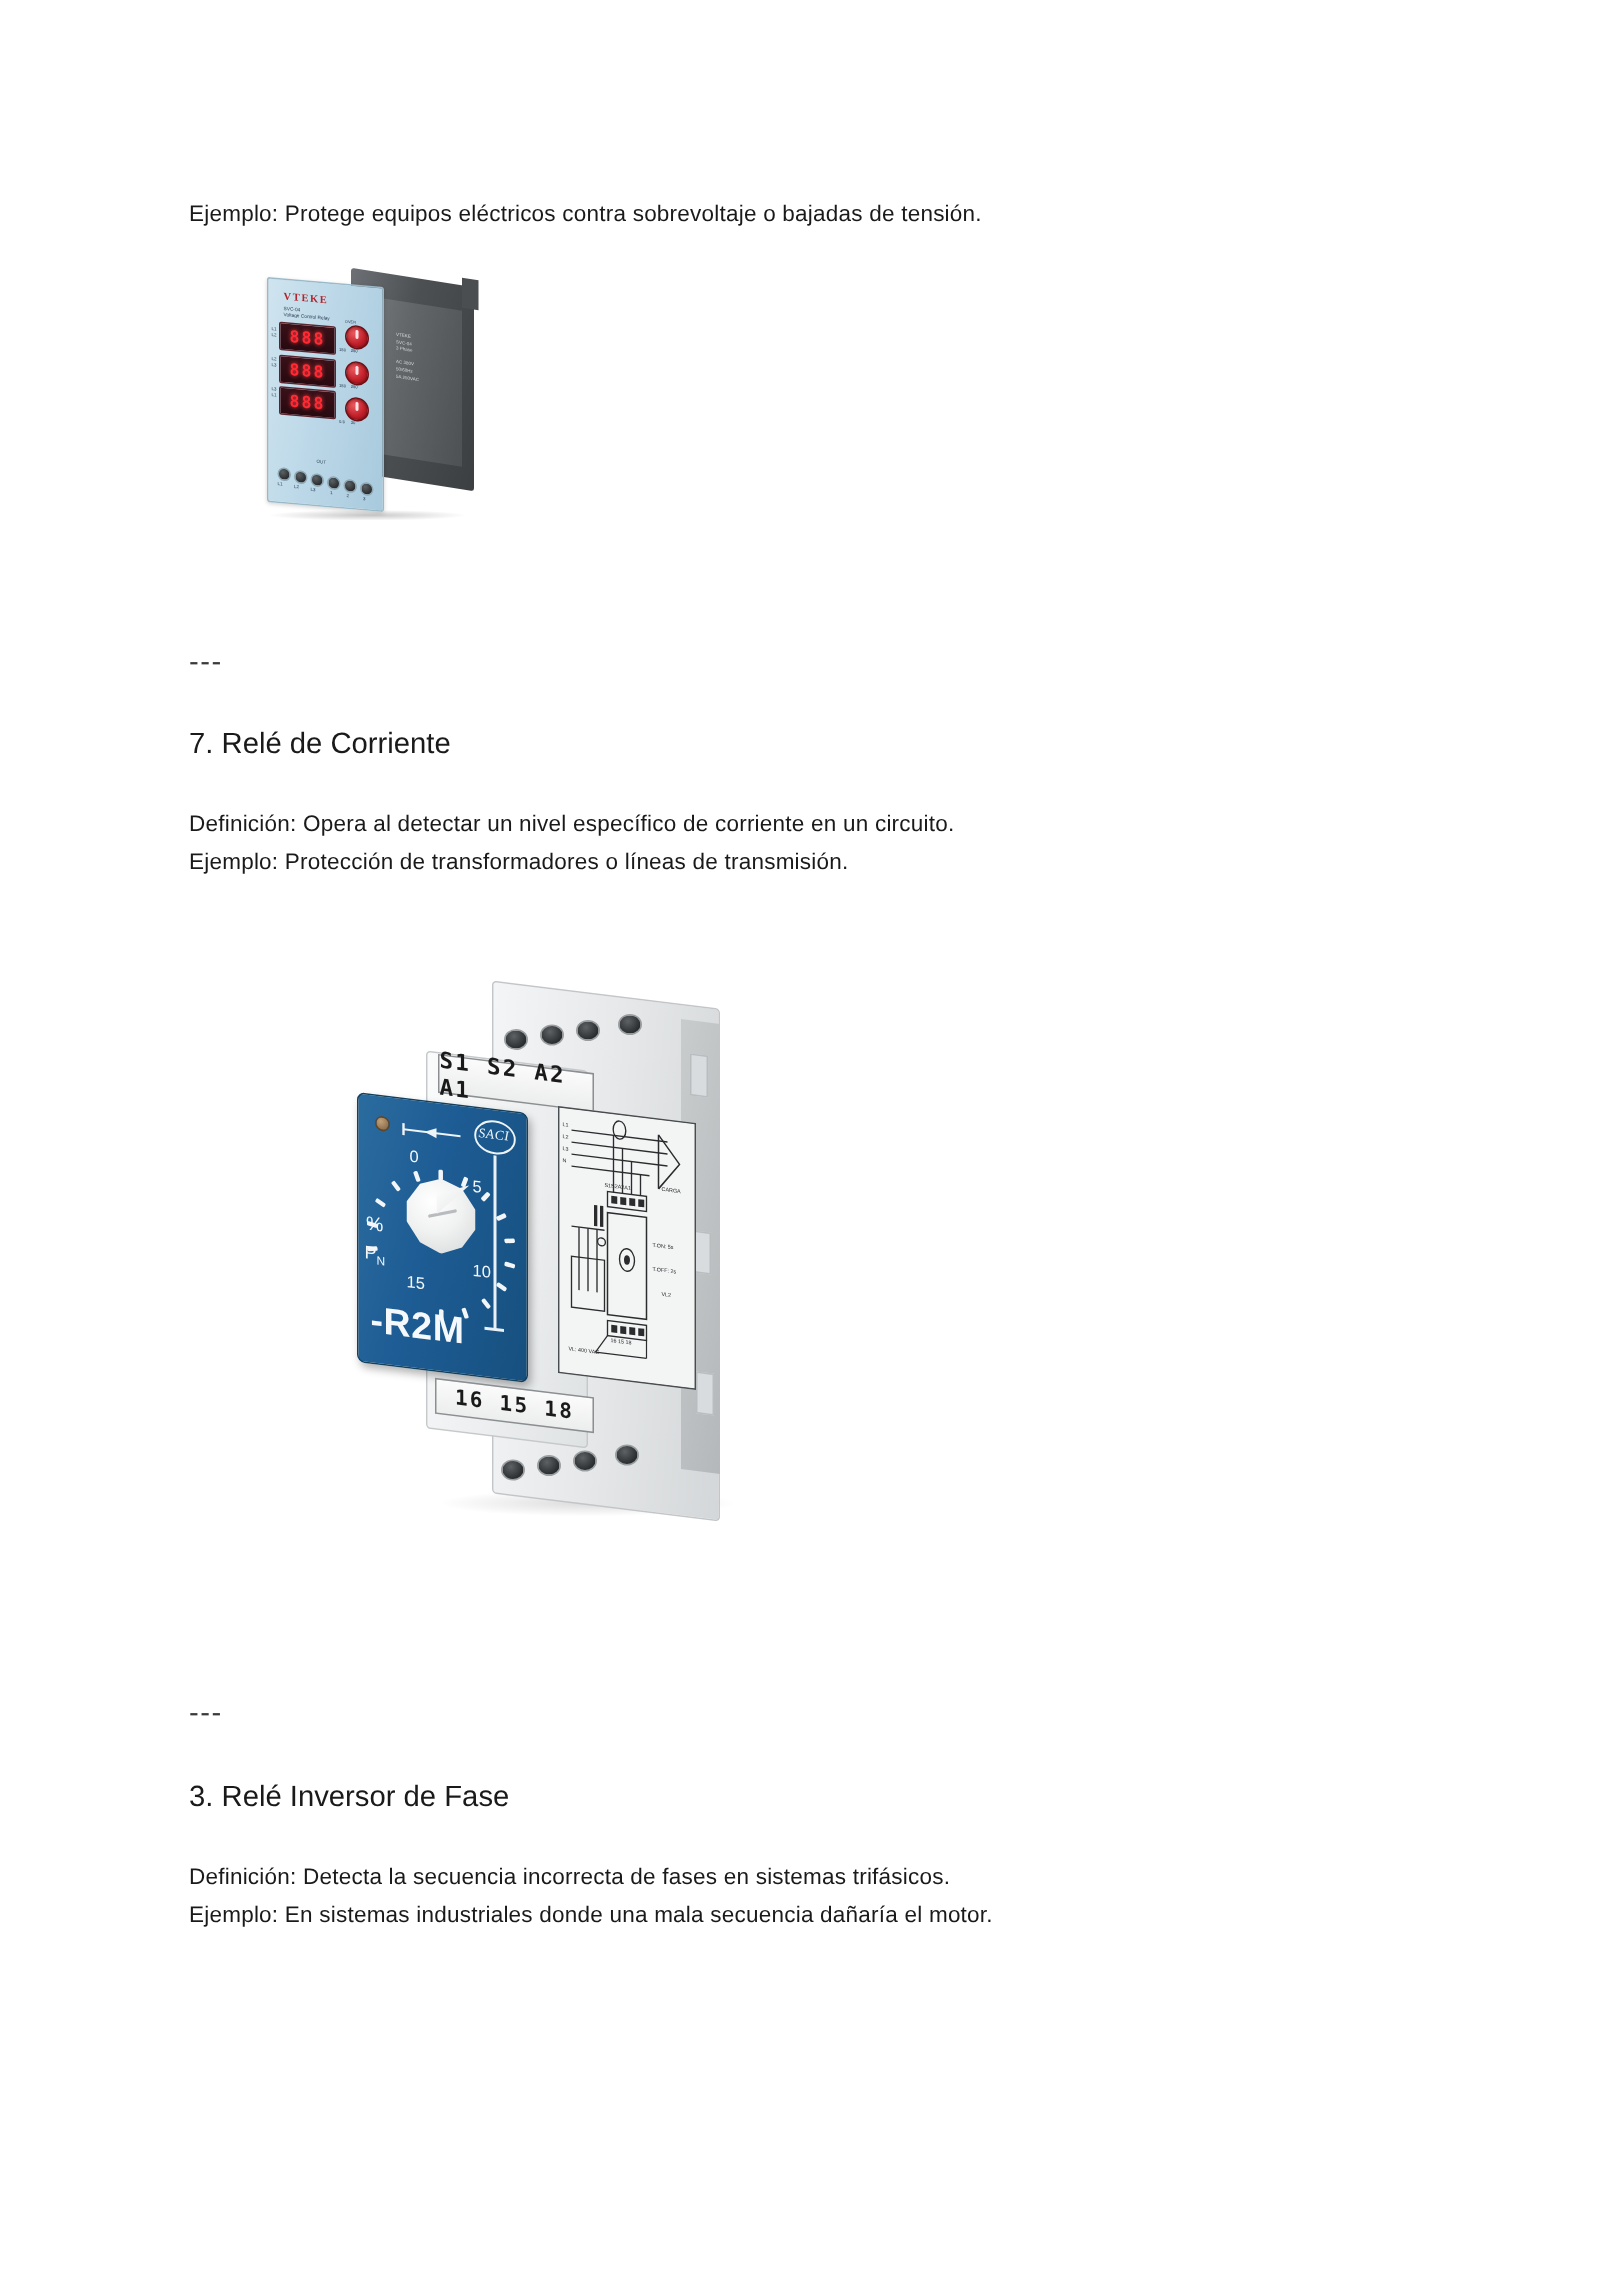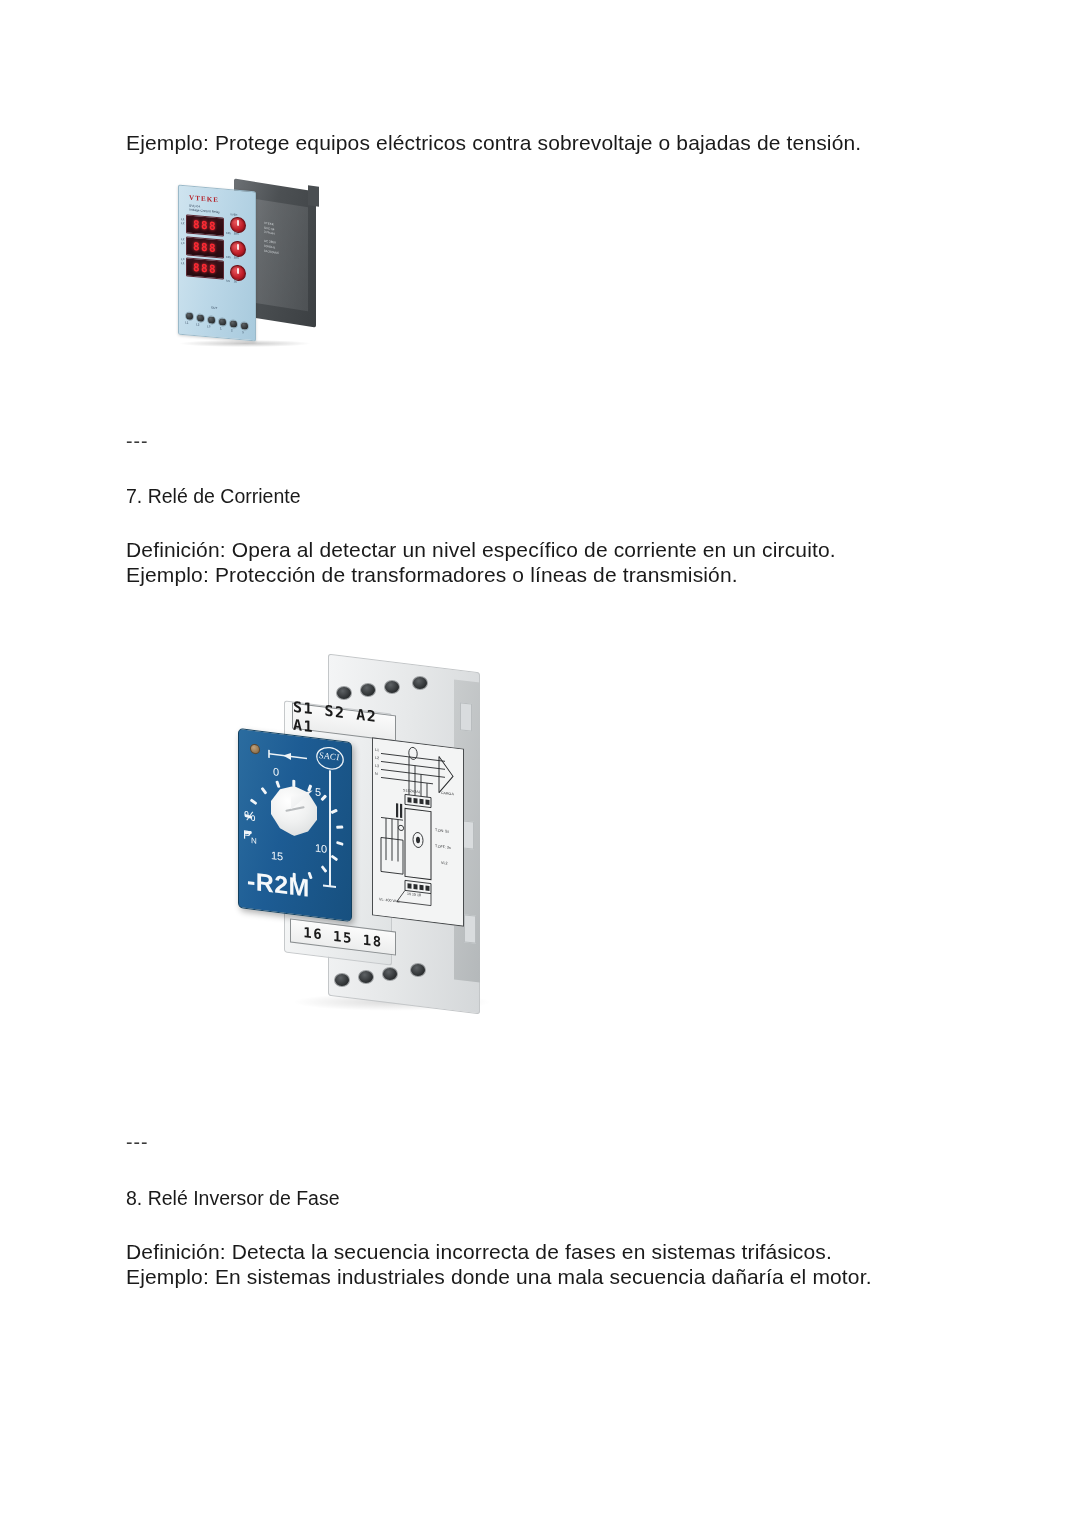--- a/index.html
+++ b/index.html
@@ -15,21 +15,21 @@
     color: #000000;
     overflow: hidden;
   }
   .page {
     position: absolute;
     inset: 0;
     background: #ffffff;
   }
   .txt {
     position: absolute;
-    font-size: 21px;
+    font-size: 15px;
     line-height: 30px;
     color: #1a1a1a;
     white-space: pre;
     letter-spacing: 0.15px;
   }
   .sep {
     position: absolute;
     font-size: 19.5px;
     line-height: 22px;
     color: #3a3a3a;
@@ -629,18 +629,18 @@
     <div class="cr-screws-row" style="left:102px; top:316px;">
       <div class="cr-screw" style="left:0px;  top:12px;"></div>
       <div class="cr-screw" style="left:24px; top:9px;"></div>
       <div class="cr-screw" style="left:48px; top:6px;"></div>
       <div class="cr-screw" style="left:76px; top:2px;"></div>
     </div>
   </div>
 
   <div class="sep" style="left:126px; top:1131px;">---</div>
 
-  <div class="heading" style="left:126px; top:1183px;">8. Relé Inversor de Fase</div>
+  <div class="heading" style="left:126px; top:1183px;">3. Relé Inversor de Fase</div>
 
   <div class="txt" style="left:126px; top:1237px;">Definición: Detecta la secuencia incorrecta de fases en sistemas trifásicos.</div>
   <div class="txt" style="left:126px; top:1262px;">Ejemplo: En sistemas industriales donde una mala secuencia dañaría el motor.</div>
 
 </div>
 
 </body></html>

